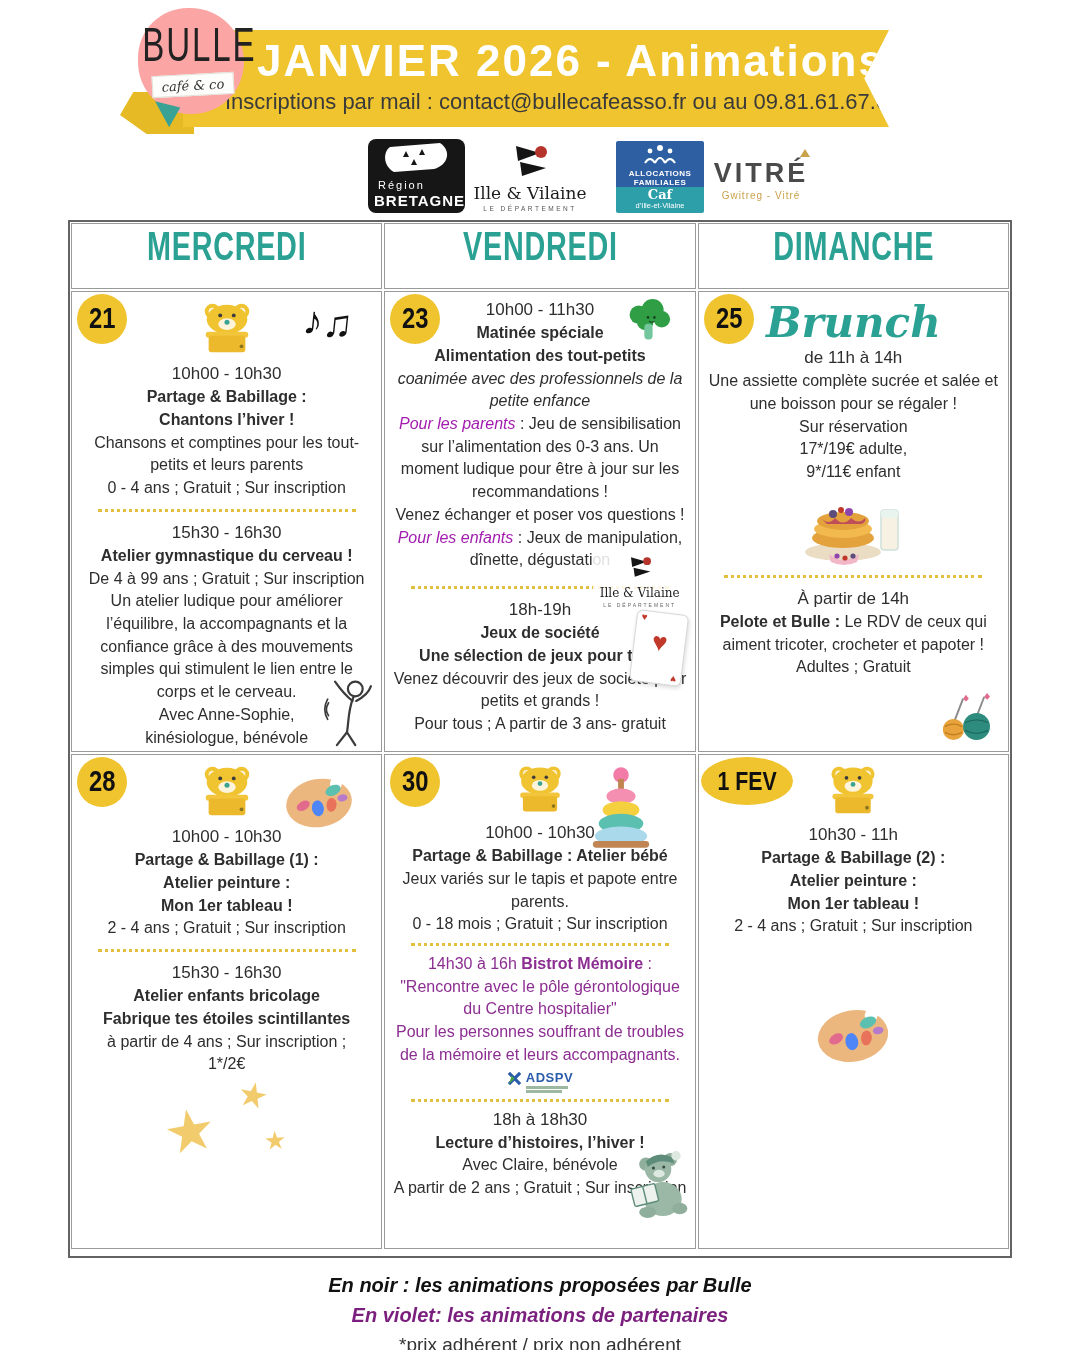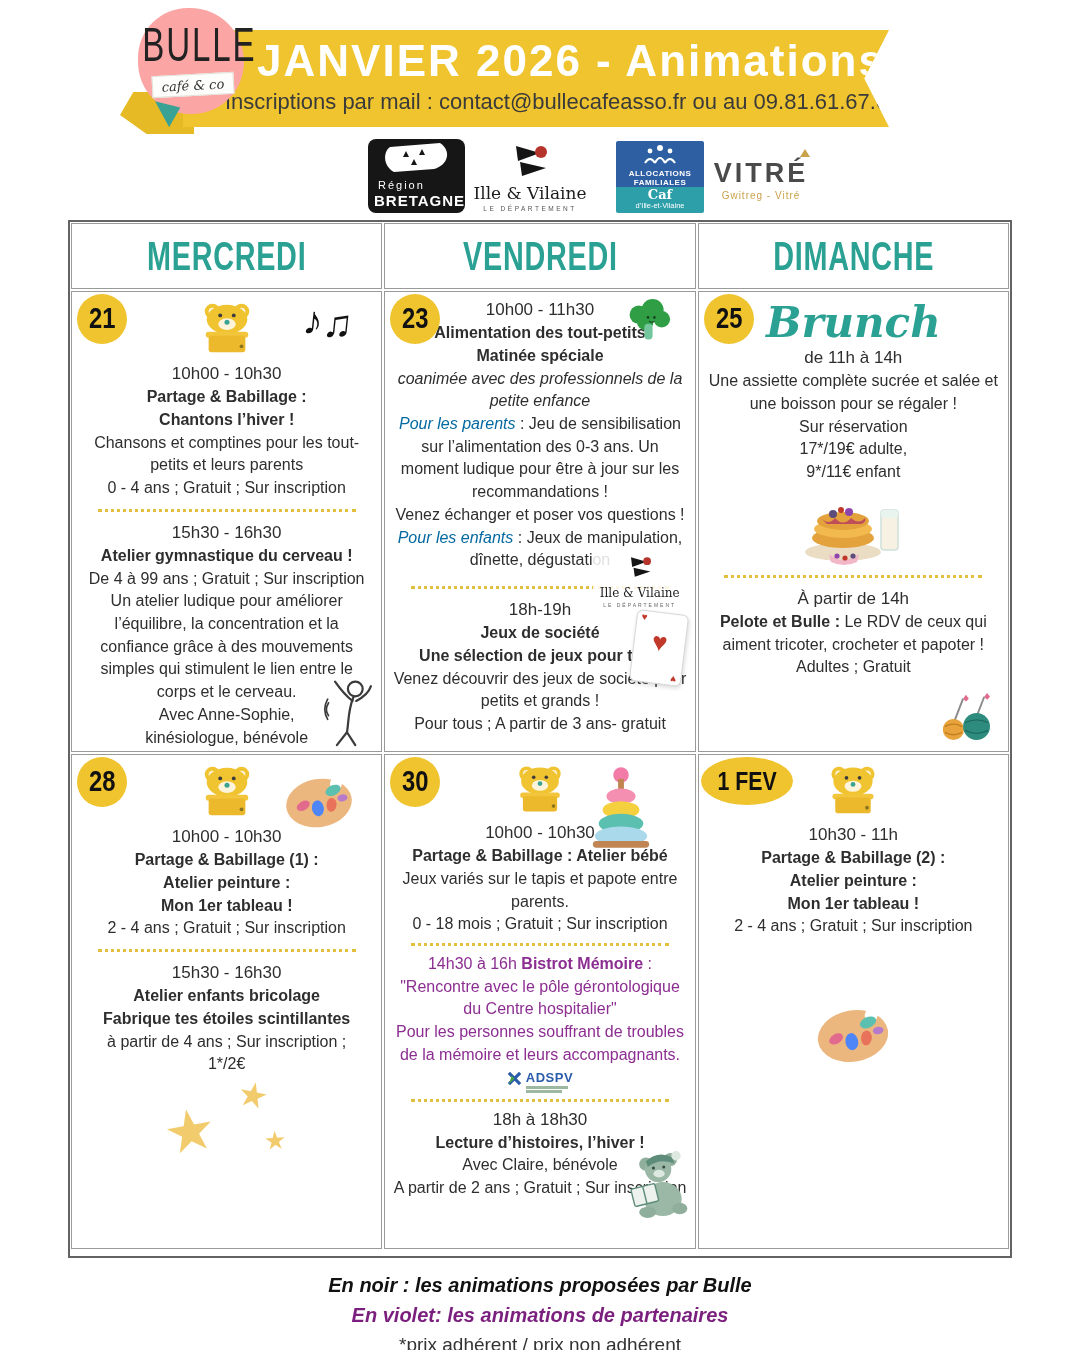--- a/index.html
+++ b/index.html
@@ -41,28 +41,28 @@
   .lg-caf .d{font-size:7.5px;}
   .lg-vit{position:absolute;left:702px;top:158px;width:118px;text-align:center;}
   .lg-vit .nm{font-size:27px;font-weight:800;letter-spacing:3px;color:#4a4a4a;position:relative;display:inline-block;}
   .lg-vit .nm:after{content:"";position:absolute;right:-2px;top:-9px;width:0;height:0;
     border-left:5px solid transparent;border-right:5px solid transparent;border-bottom:8px solid #C9A24A;}
   .lg-vit .sb{font-size:10px;color:#C9A24A;margin-top:1px;letter-spacing:1px;}
   
   .grid{position:absolute;left:68px;top:220px;width:944px;height:1038px;border:2px solid #636363;
     display:grid;grid-template-columns:1fr 1fr 1fr;grid-template-rows:68px 463px 497px;box-sizing:border-box;}
   .hcell,.cell{border:1px solid #9a9a9a;margin:1px;background:#fff;box-sizing:border-box;}
-  .hcell{display:flex;align-items:center;justify-content:center;}
+  .hcell{display:flex;align-items:flex-start;justify-content:center;}
   .hname{color:#2BA193;font-size:40px;font-weight:700;letter-spacing:1px;display:inline-block;transform:scaleX(0.72);white-space:nowrap;}
   .cell{position:relative;overflow:hidden;text-align:center;font-size:16px;line-height:1.42;padding:6px 8px 0;}
   .cell p{margin:0;text-align:center;}
   .time{font-size:17px;margin-top:2px;}
   .b{font-weight:700;}
   .it{font-style:italic;}
-  .lbl{color:#0369a1;font-style:italic;}
+  .lbl{color:#a21caf;font-style:italic;}
   .pur{color:#8C2E91;}
   .dots{border-top:3px dotted #E2BF3D;width:88%;margin:9px auto;}
   .badge{position:absolute;top:2px;left:5px;width:50px;height:50px;border-radius:50%;background:#EFC42F;z-index:5;
     display:flex;align-items:center;justify-content:center;}
   .badge span{font-weight:800;font-size:29px;color:#111;transform:scaleX(0.82);white-space:nowrap;}
   .badge.wide{width:92px;height:48px;border-radius:50%;left:2px;}
   .badge.wide span{font-size:26px;}
   .iconrow{height:62px;position:relative;margin-top:2px;}
   .iconrow svg{display:block;margin:0 auto;}
   .music{position:absolute;right:20px;top:2px;font-size:40px;color:#111;transform:rotate(6deg);line-height:1;}
@@ -185,21 +185,21 @@
     </div>
     <p class="time">10h00 - 10h30</p>
     <p class="b">Partage &amp; Babillage :</p>
     <p class="b">Chantons l’hiver !</p>
     <p>Chansons et comptines pour les tout-petits et leurs parents</p>
     <p>0 - 4 ans ; Gratuit ; Sur inscription</p>
     <div class="dots"></div>
     <p class="time">15h30 - 16h30</p>
     <p class="b">Atelier gymnastique du cerveau !</p>
     <p>De 4 à 99 ans ; Gratuit ; Sur inscription</p>
-    <p>Un atelier ludique pour améliorer l’équilibre, la concentration et la confiance grâce à des mouvements simples qui stimulent le lien entre le corps et le cerveau.</p>
+    <p>Un atelier ludique pour améliorer l’équilibre, la accompagnants et la confiance grâce à des mouvements simples qui stimulent le lien entre le corps et le cerveau.</p>
     <p>Avec Anne-Sophie,</p>
     <p>kinésiologue, bénévole</p>
     <svg class="stretch" width="52" height="70" viewBox="0 0 56 76">
       <g stroke="#3b3b3b" stroke-width="2.4" fill="none" stroke-linecap="round">
         <circle cx="37" cy="13" r="8"></circle>
         <path d="M35 22 C29 36 30 48 28 60"></path>
         <path d="M34 26 C26 20 20 12 15 5"></path>
         <path d="M38 26 C46 22 52 16 54 10"></path>
         <path d="M28 60 L17 74"></path>
           <path d="M28 60 L37 74"></path>
@@ -217,22 +217,22 @@
       <circle cx="15" cy="17" r="10" fill="#2F9E44"></circle>
         <circle cx="30" cy="12" r="12" fill="#2F9E44"></circle>
       <circle cx="40" cy="22" r="9" fill="#2F9E44"></circle>
         <circle cx="22" cy="25" r="9" fill="#2F9E44"></circle>
       <rect x="21" y="27" width="9" height="17" rx="4" fill="#74C69D"></rect>
       <circle cx="25" cy="20" r="1.4" fill="#14401f"></circle>
         <circle cx="32" cy="20" r="1.4" fill="#14401f"></circle>
       <path d="M26 24 q3 2.4 6 0" stroke="#14401f" stroke-width="1.2" fill="none"></path>
     </svg>
     <p class="time">10h00 - 11h30</p>
+    <p class="b">Matinée spéciale</p>
     <p class="b">Alimentation des tout-petits</p>
-    <p class="b">Matinée spéciale</p>
     <p class="it">coanimée avec des professionnels de la petite enfance</p>
     <p>
       <span class="lbl">Pour les parents</span><span> : Jeu de sensibilisation sur l’alimentation des 0-3 ans. Un moment ludique pour être à jour sur les recommandations !</span>
     </p>
     <p>Venez échanger et poser vos questions !</p>
     <p>
       <span class="lbl">Pour les enfants</span><span> : Jeux de manipulation, dînette, dégustation</span>
     </p>
     <div class="minilogo">
       <svg width="30" height="22" viewBox="0 0 44 34">

